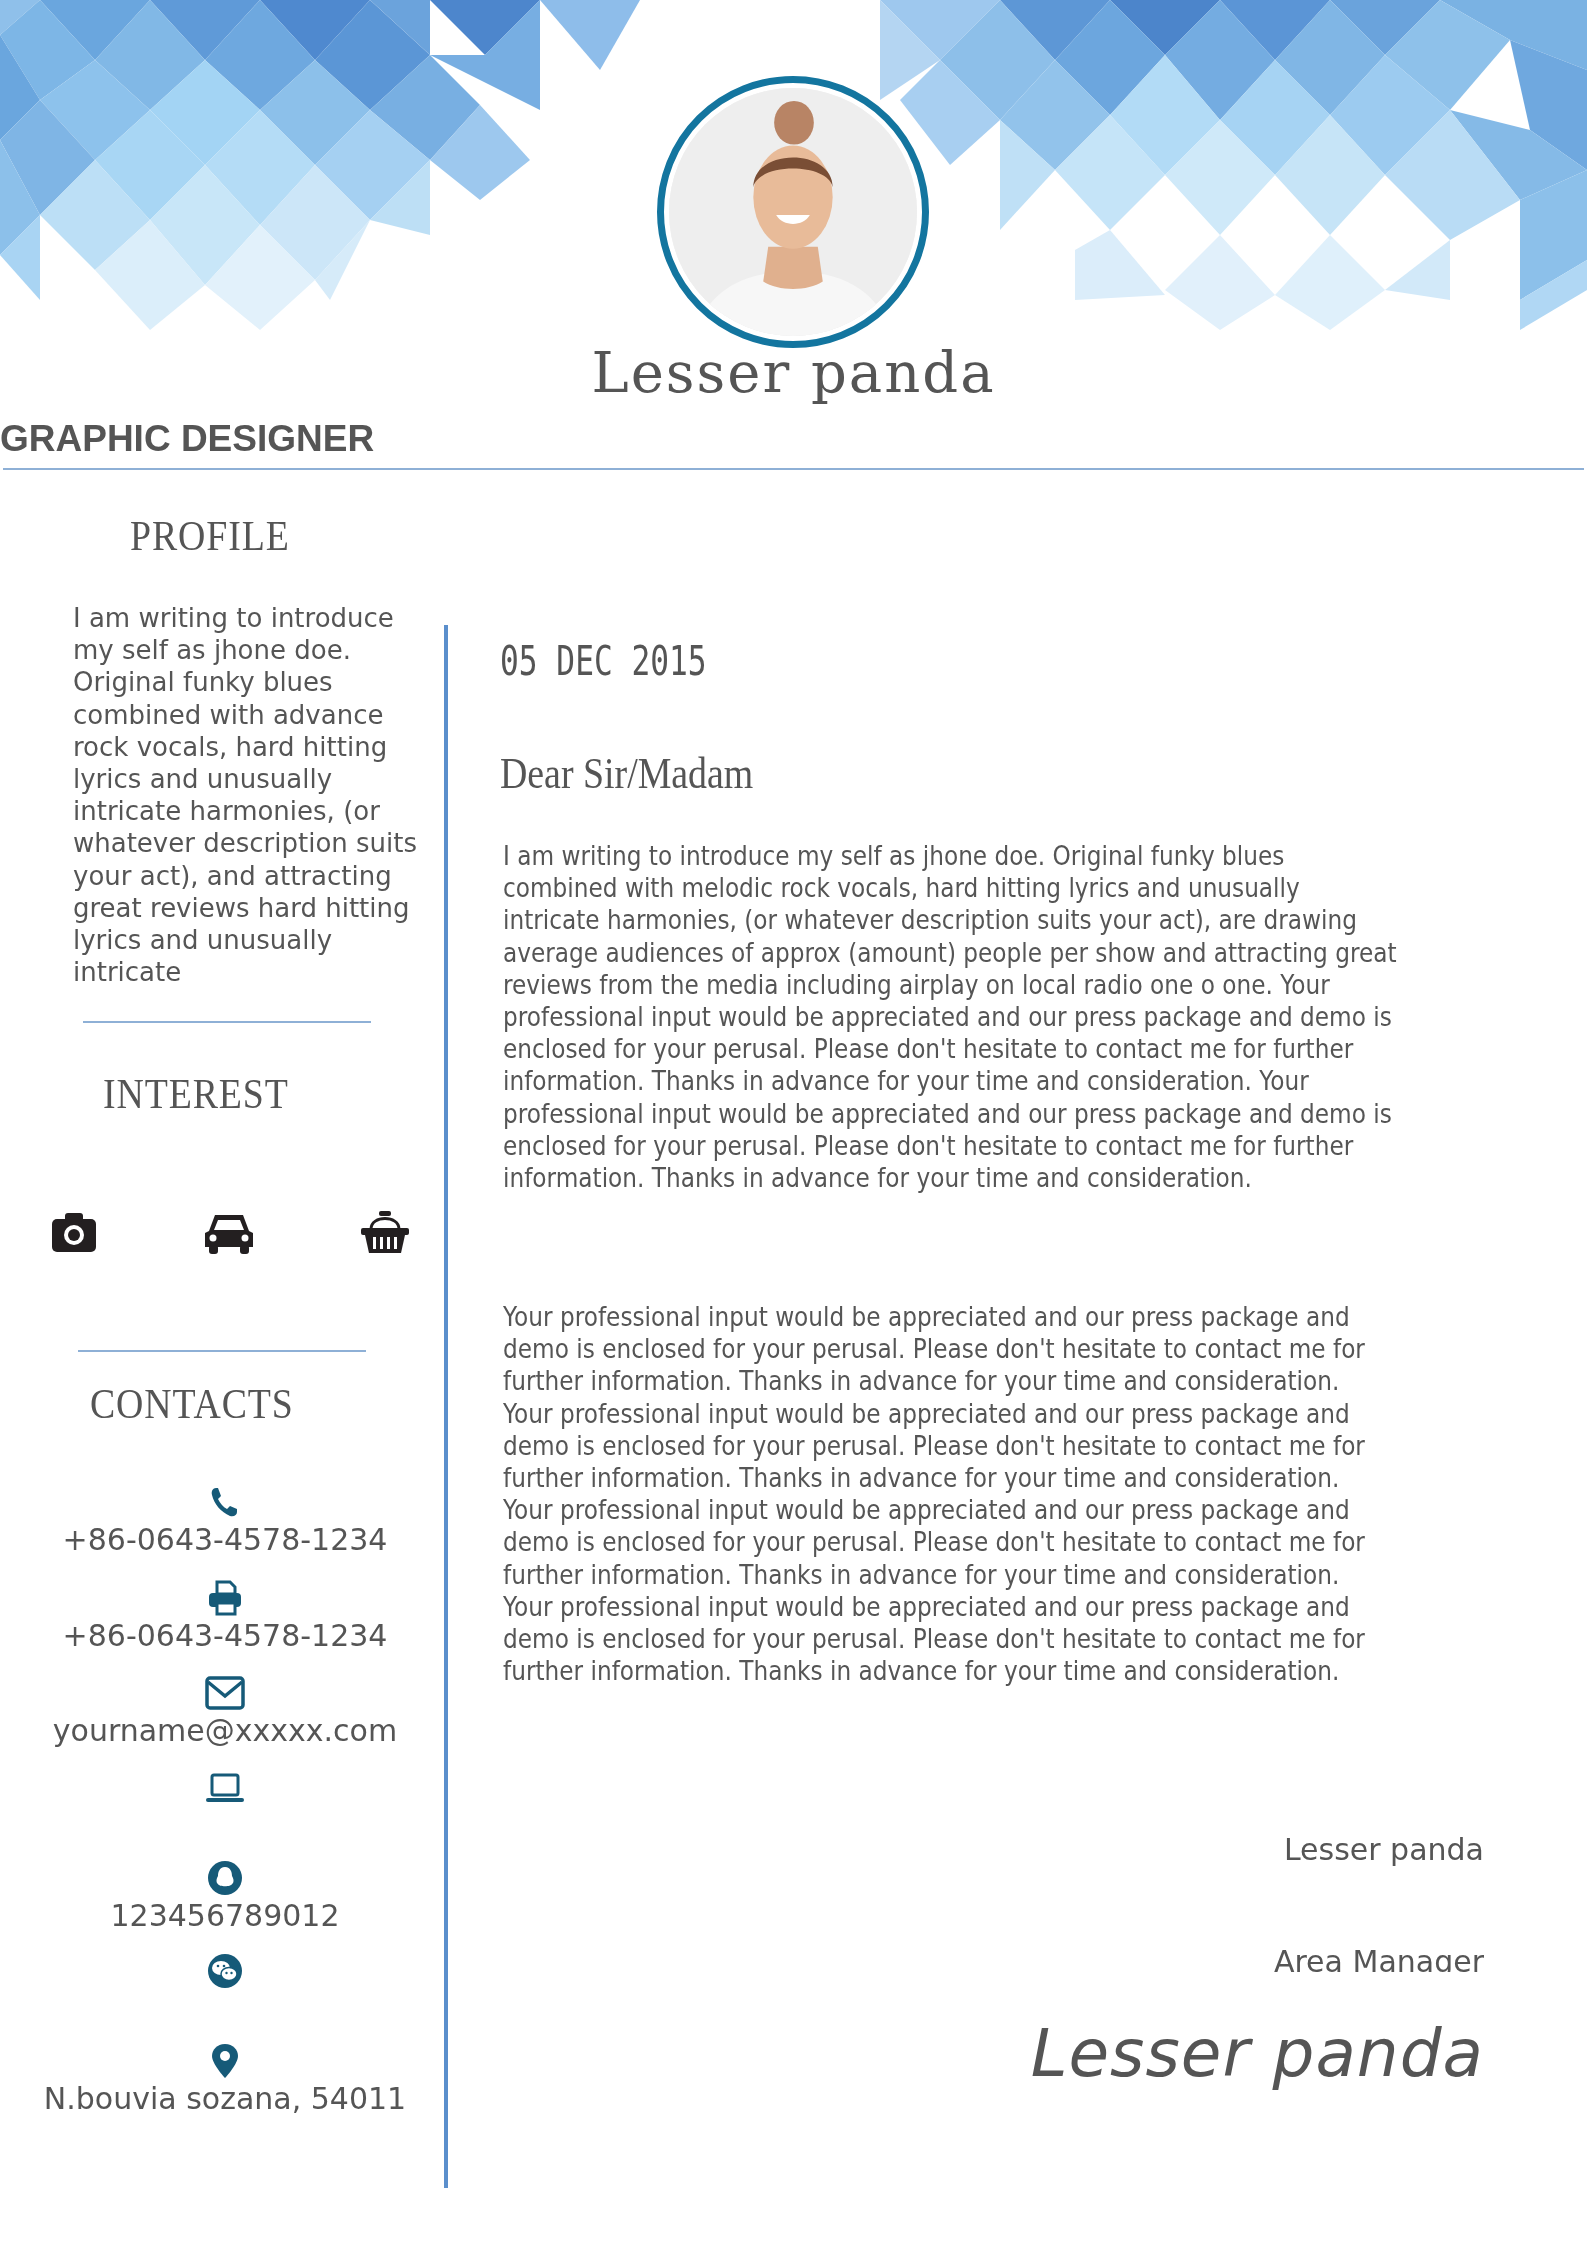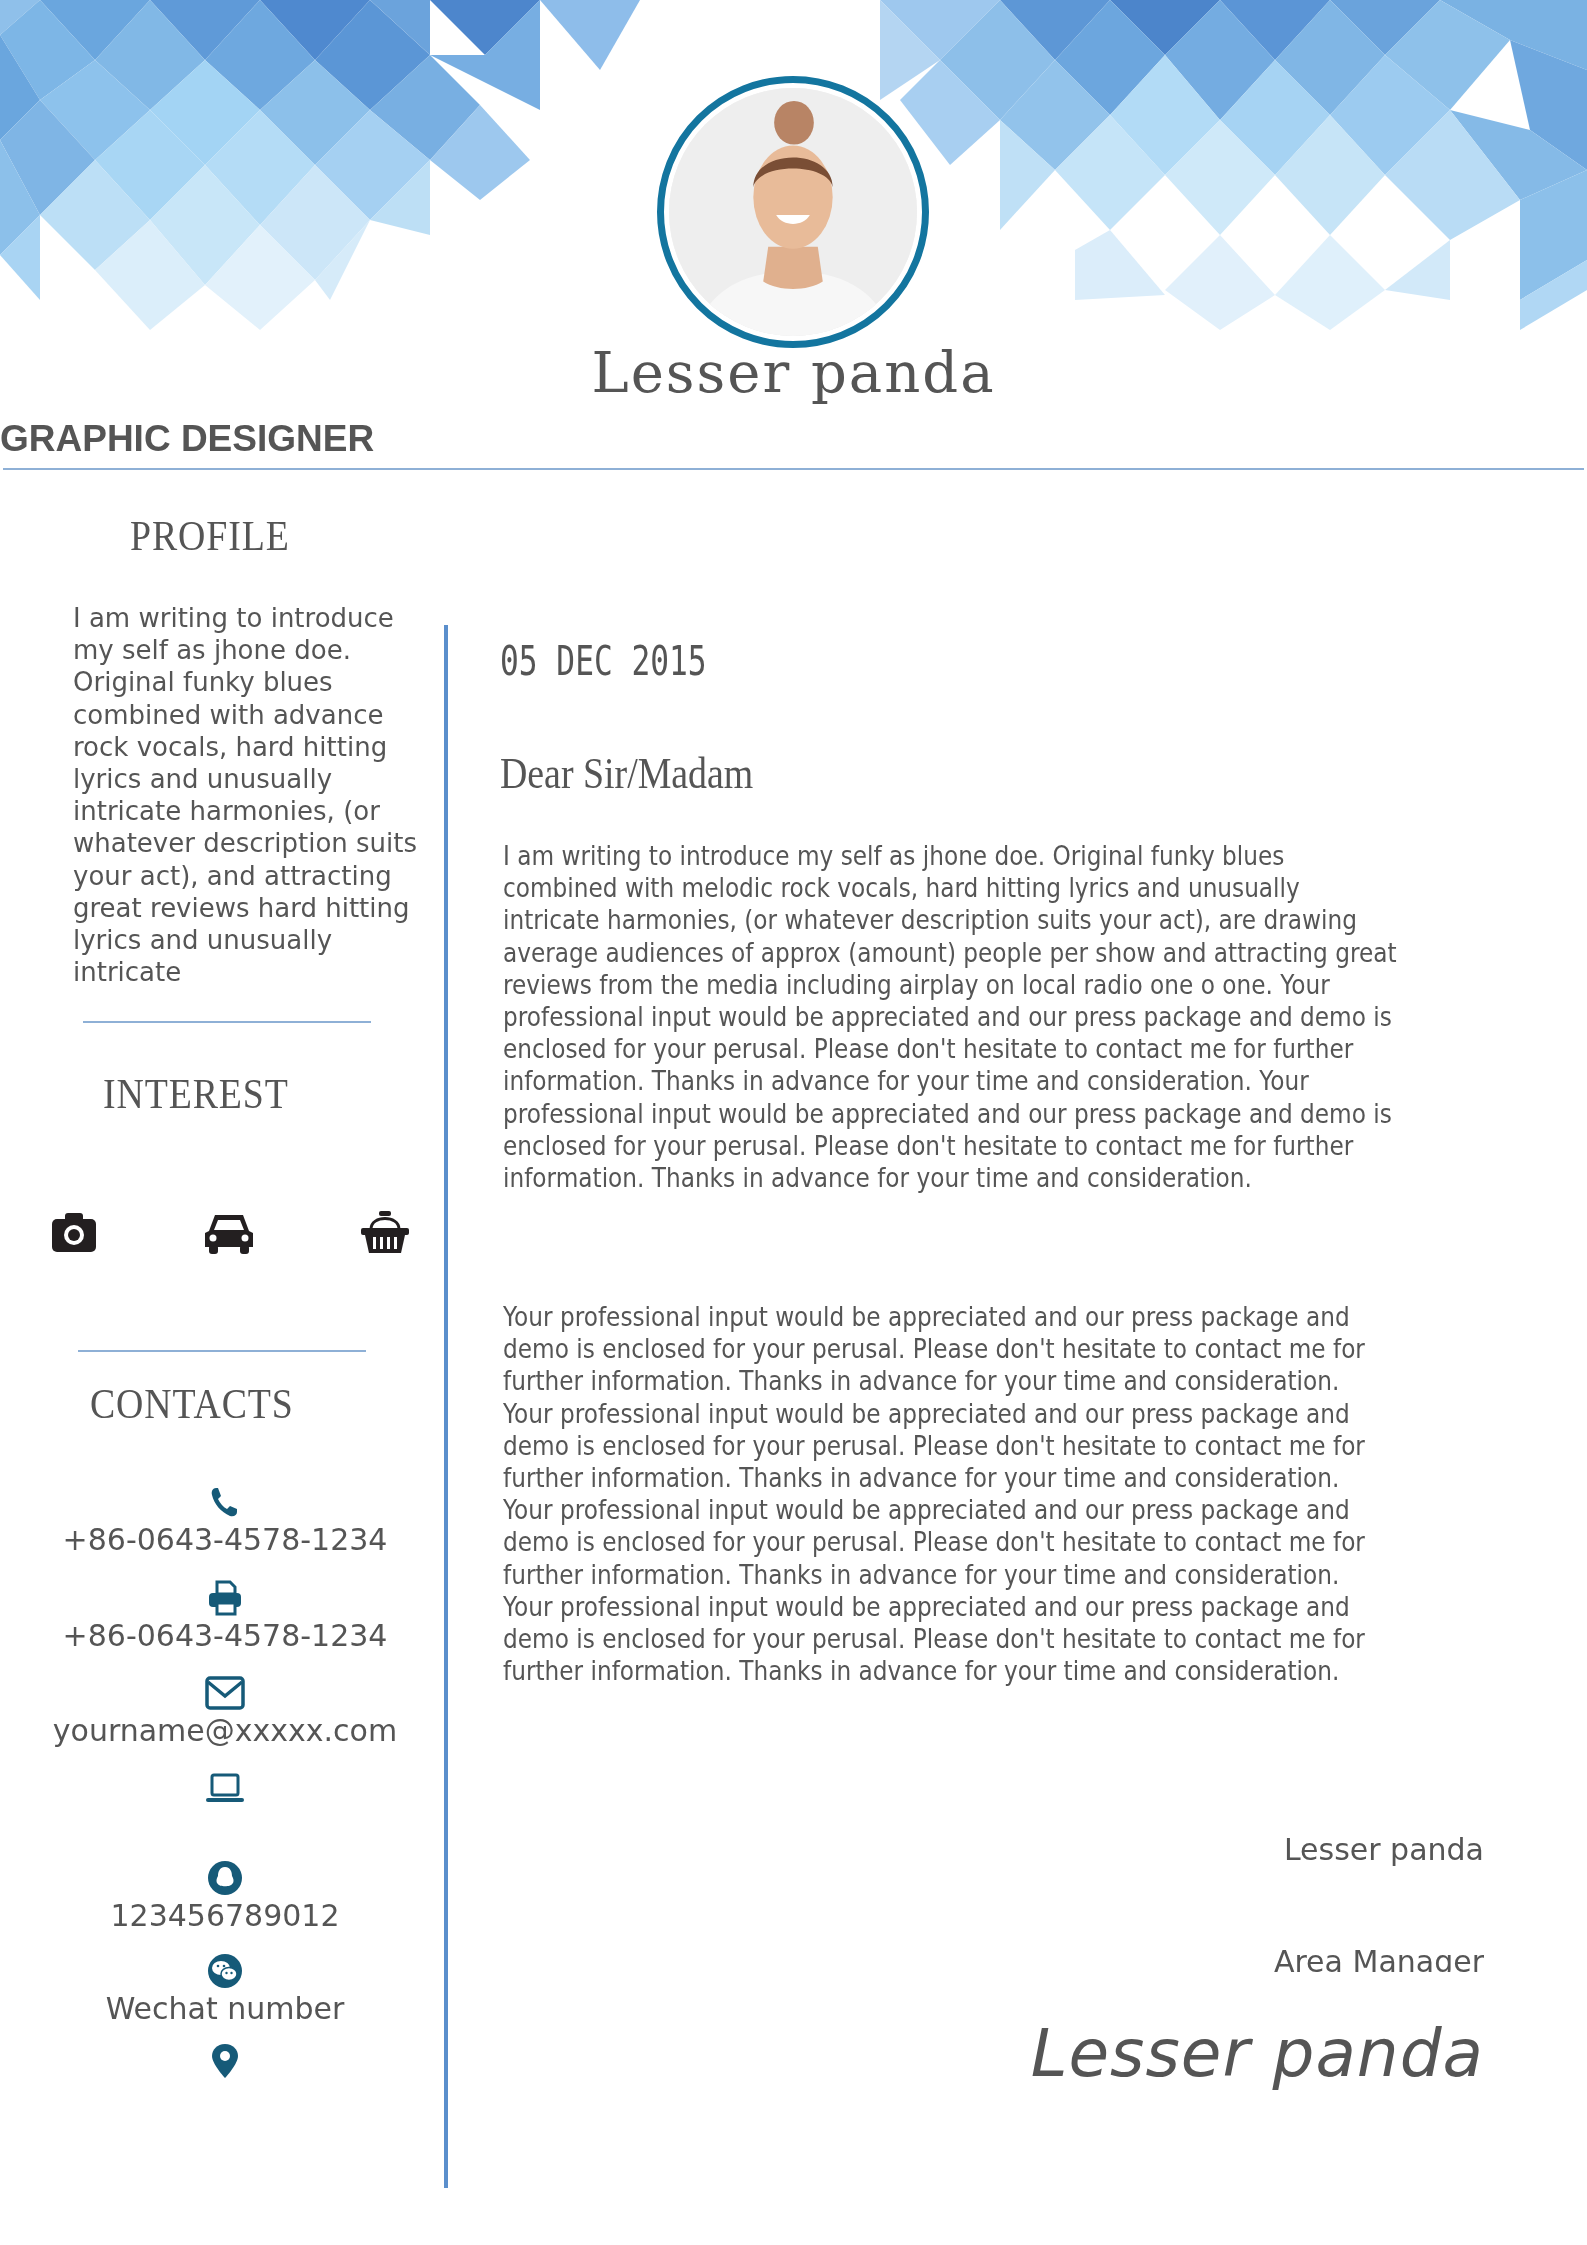--- a/index.html
+++ b/index.html
@@ -249,30 +249,30 @@
     <svg width="40" height="36" viewBox="0 0 40 36">
         <circle cx="20" cy="18" r="17" fill="#165a78"></circle>
         <ellipse cx="16" cy="15" rx="9" ry="7" fill="#ffffff"></ellipse>
         <ellipse cx="24" cy="21" rx="8" ry="6.5" fill="#ffffff" stroke="#165a78" stroke-width="1.5"></ellipse>
         <circle cx="13" cy="13" r="1.3" fill="#165a78"></circle>
         <circle cx="19" cy="13" r="1.3" fill="#165a78"></circle>
         <circle cx="21.5" cy="20" r="1.2" fill="#165a78"></circle>
         <circle cx="26.5" cy="20" r="1.2" fill="#165a78"></circle>
       </svg>
   </span>
-  <span class="ctext">Wechat number</span>
 </div>
 
 <div class="contact" style="top:2043px;">
   <span class="cicon">
     <svg width="40" height="36" viewBox="0 0 40 36">
         <path d="M20,1 C12,1 7,7 7,13 C7,21 20,35 20,35 C20,35 33,21 33,13 C33,7 28,1 20,1 Z" fill="#165a78"></path>
         <circle cx="20" cy="13" r="5" fill="#ffffff"></circle>
       </svg>
   </span>
+  <span class="ctext">N.bouvia sozana, 54011</span>
 </div>
 
 <div class="date">05 DEC 2015</div>
 <div class="greeting">Dear Sir/Madam</div>
 
 <div class="para" style="top:840px;">
   <span class="ln">I am writing to introduce my self as jhone doe. Original funky blues</span>
   <span class="ln">combined with melodic rock vocals, hard hitting lyrics and unusually</span>
   <span class="ln">intricate harmonies, (or whatever description suits your act), are drawing</span>
   <span class="ln">average audiences of approx (amount) people per show and attracting great</span>

